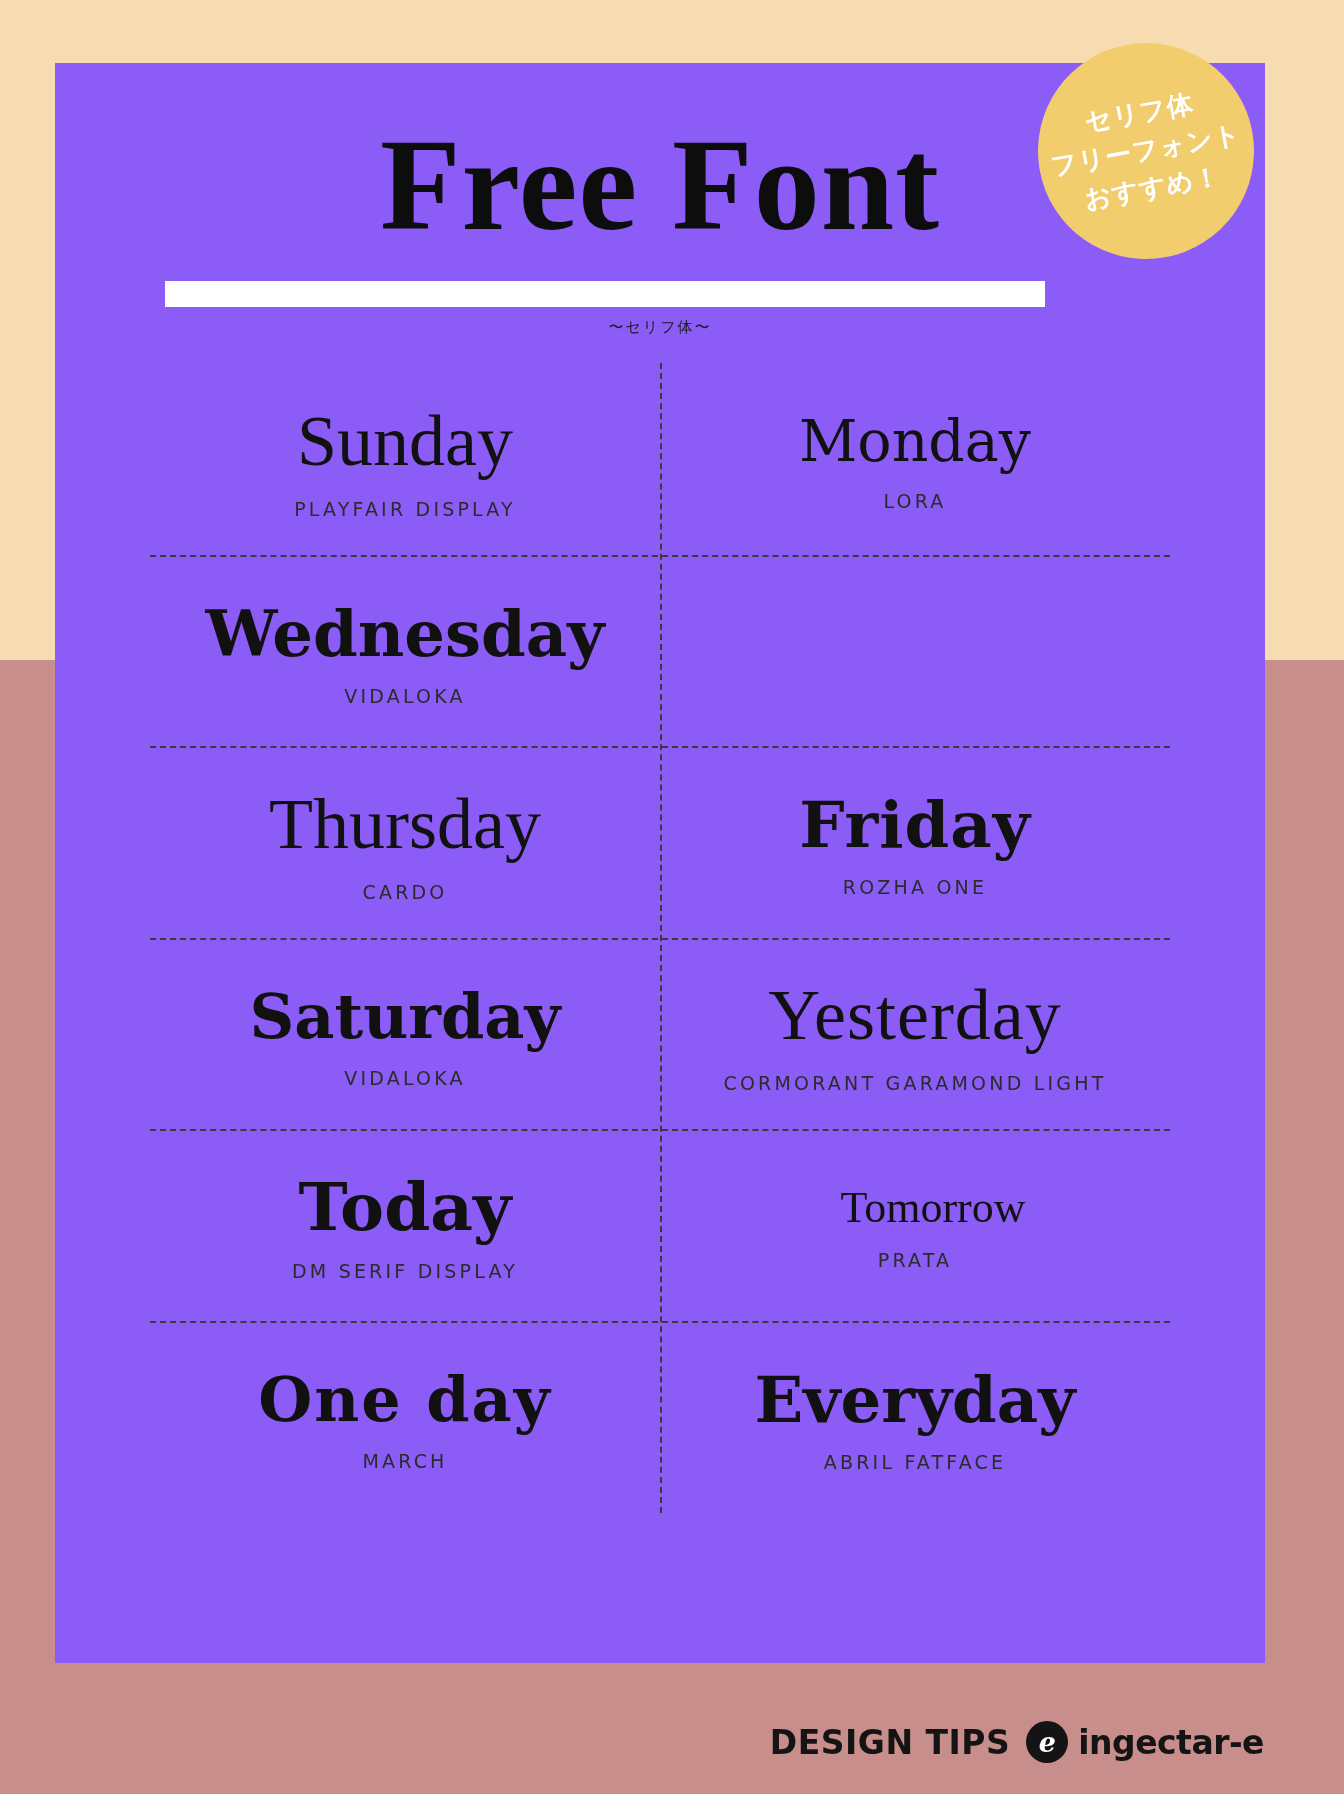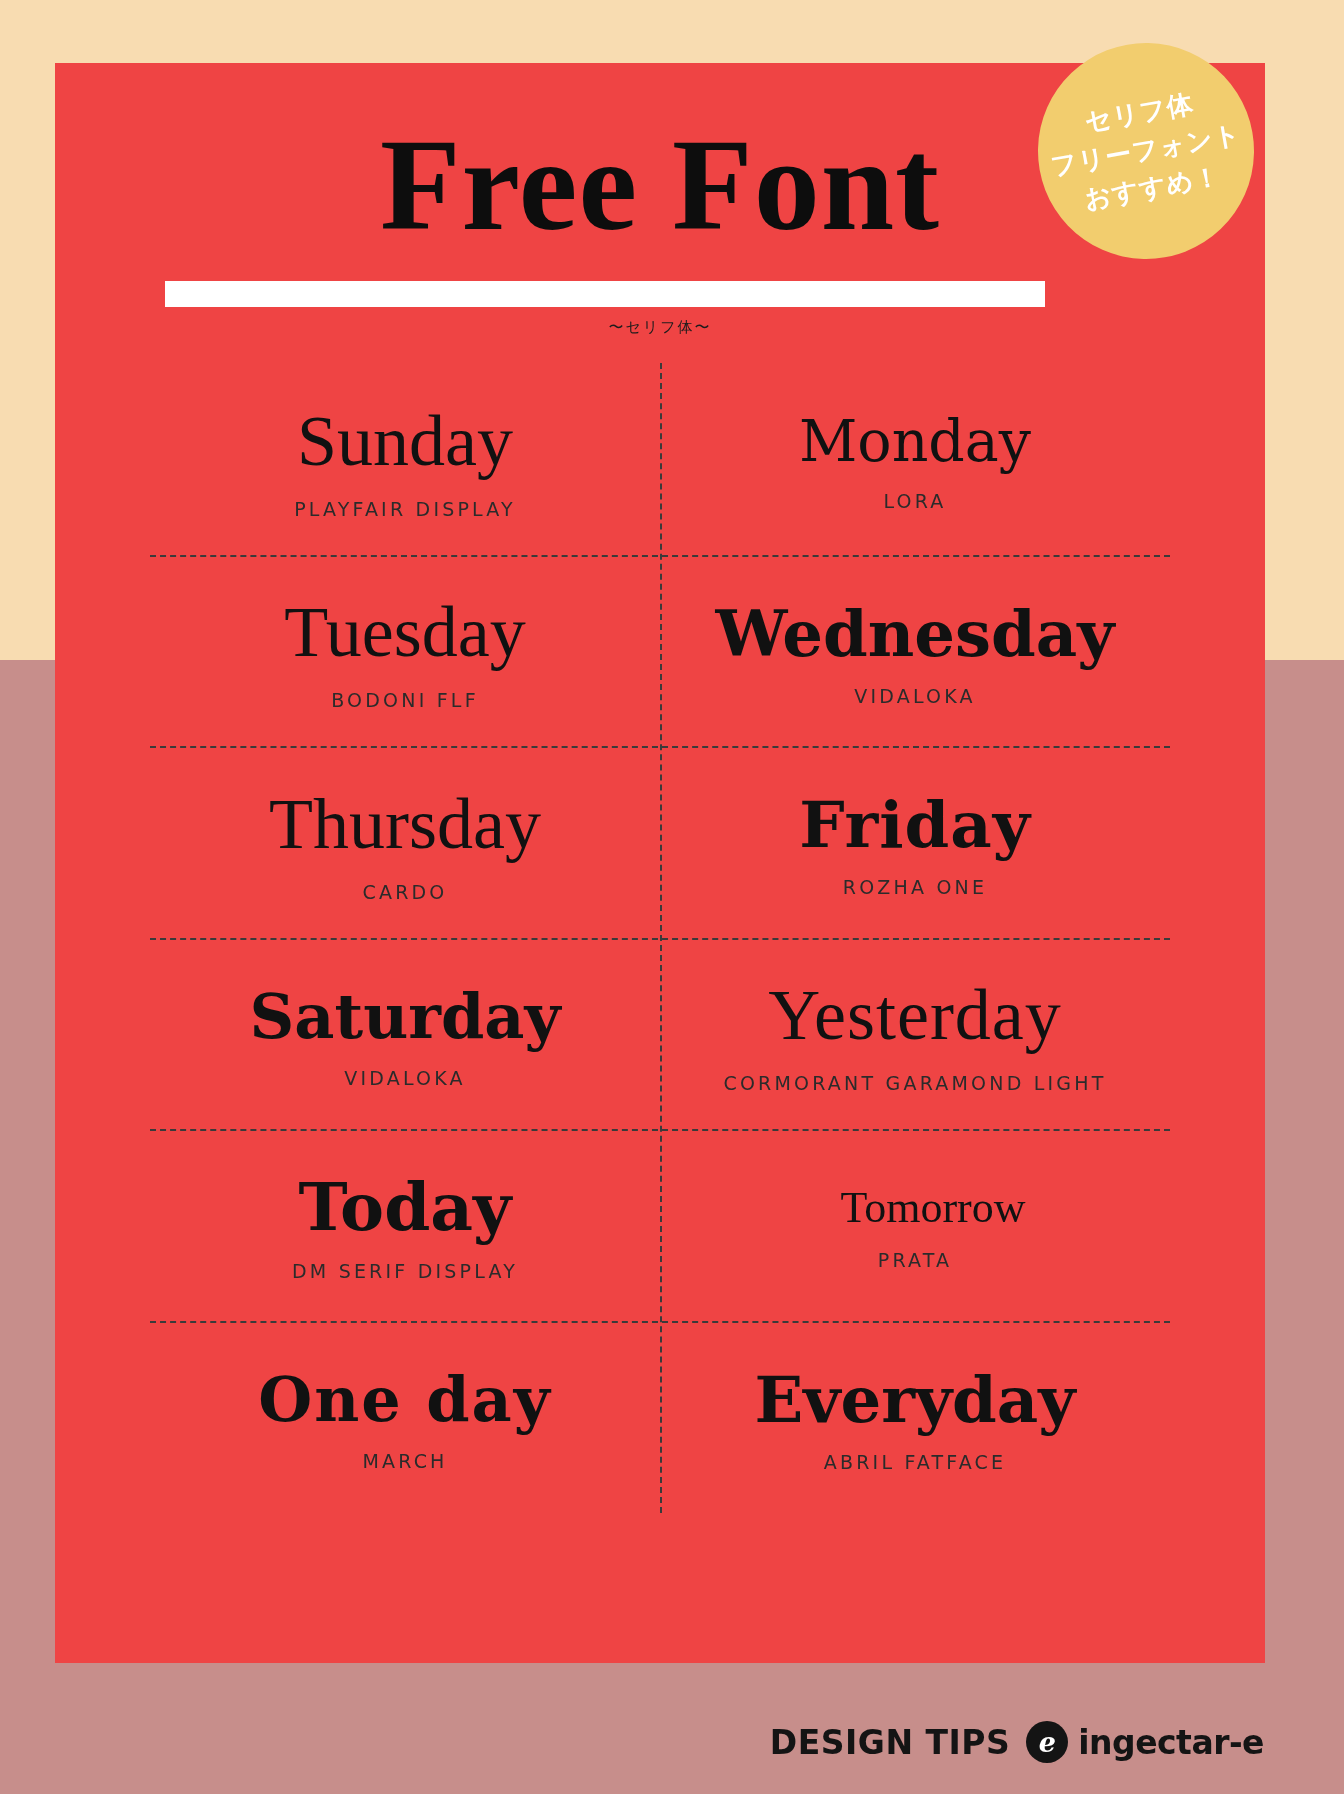--- a/index.html
+++ b/index.html
@@ -33,21 +33,21 @@
     height: 1134px;
     background: #c78e8b;
   }
   
   .card {
     position: absolute;
     left: 55px;
     top: 63px;
     width: 1210px;
     height: 1600px;
-    background: #ef4444;
+    background: #8b5cf6;
   }
   
   .title-wrap {
     position: absolute;
     left: 0;
     top: 55px;
     width: 1210px;
     text-align: center;
   }
   .title {
@@ -245,24 +245,20 @@
           <div class="fname">PLAYFAIR DISPLAY</div>
         </div>
         <div class="cell">
           <div class="word w-lora">Monday</div>
           <div class="fname">LORA</div>
         </div>
       </div>
 
       <div class="row">
         <div class="cell">
-          <div class="word w-bodoni">Tuesday</div>
-          <div class="fname">BODONI FLF</div>
-        </div>
-        <div class="cell">
           <div class="word w-vidaloka">Wednesday</div>
           <div class="fname">VIDALOKA</div>
         </div>
       </div>
 
       <div class="row">
         <div class="cell">
           <div class="word w-cardo">Thursday</div>
           <div class="fname">CARDO</div>
         </div>

